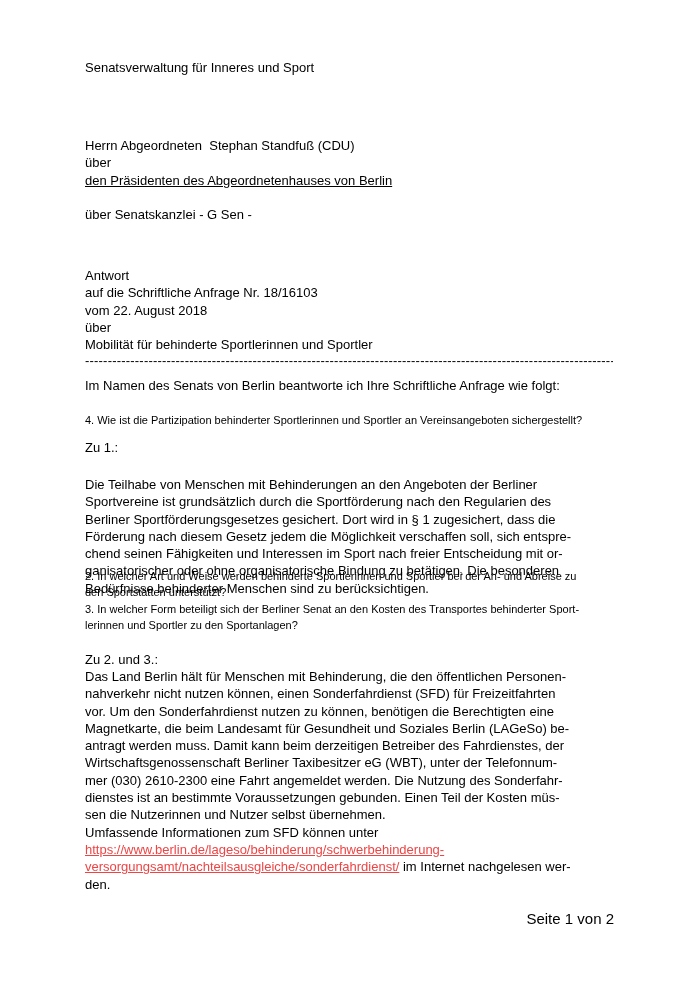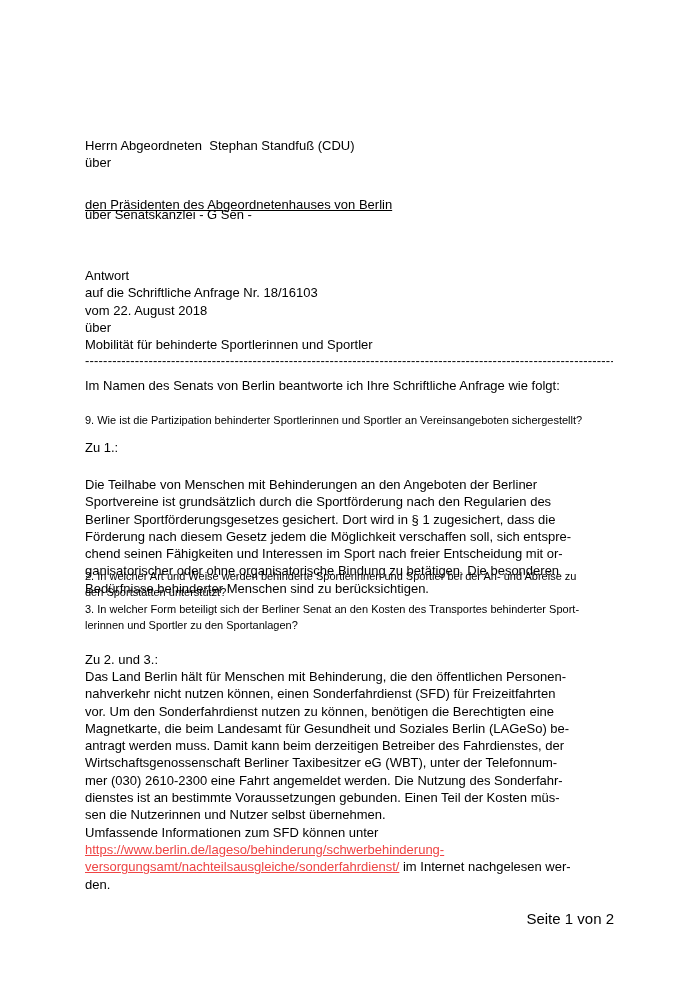--- a/index.html
+++ b/index.html
@@ -14,53 +14,54 @@
     position: absolute; top: 0; left: 0;
     width: 700px; height: 990px;
     background: #ffffff;
     overflow: hidden;
   }
   .abs { position: absolute; left: 85px; }
   .body-text { font-size: 13px; line-height: 17.3px; }
   .question-text { font-size: 11px; line-height: 16.4px; }
   .pre { white-space: pre; }
   .pre-inline { white-space: pre; text-align: center; }
-  .underline { text-decoration: underline; margin-top: 24px; }
+  .underline { text-decoration: underline; }
   .doc-link { color: #ef4444; text-decoration: underline; cursor: pointer; }
   .divider { width: 528px; overflow: hidden; white-space: pre; letter-spacing: 0.2px; }
   .footer {
     position: absolute; top: 912px; right: 86px;
     font-size: 15px; line-height: 14px;
   }
 </style>
 </head>
 <body>
 
 <div class="page">
 
+  <div class="abs body-text" style="top:59px">Senatsverwaltung für Inneres und Sport</div>
 
   <div class="abs body-text" style="top:137px">
     <div class="pre">Herrn Abgeordneten  Stephan Standfuß (CDU)</div>
     <div>über</div>
     <div class="underline">den Präsidenten des Abgeordnetenhauses von Berlin</div>
   </div>
 
   <div class="abs body-text" style="top:206px">über Senatskanzlei - G Sen -</div>
 
   <div class="abs body-text pre" style="top:267px">Antwort
 auf die Schriftliche Anfrage Nr. 18/16103
 vom 22. August 2018
 über
 Mobilität für behinderte Sportlerinnen und Sportler</div>
 
   <div class="abs body-text divider" style="top:352px">--------------------------------------------------------------------------------------------------------------------------------------------</div>
 
   <div class="abs body-text" style="top:377px">Im Namen des Senats von Berlin beantworte ich Ihre Schriftliche Anfrage wie folgt:</div>
 
-  <div class="abs question-text" style="top:412px">9. Wie ist die Partizipation behinderter Sportlerinnen und Sportler an Vereinsangeboten sichergestellt?</div>
+  <div class="abs question-text" style="top:412px">4. Wie ist die Partizipation behinderter Sportlerinnen und Sportler an Vereinsangeboten sichergestellt?</div>
 
   <div class="abs body-text" style="top:439px">Zu 1.:</div>
 
   <div class="abs body-text pre" style="top:476px">Die Teilhabe von Menschen mit Behinderungen an den Angeboten der Berliner
 Sportvereine ist grundsätzlich durch die Sportförderung nach den Regularien des
 Berliner Sportförderungsgesetzes gesichert. Dort wird in § 1 zugesichert, dass die
 Förderung nach diesem Gesetz jedem die Möglichkeit verschaffen soll, sich entspre-
 chend seinen Fähigkeiten und Interessen im Sport nach freier Entscheidung mit or-
 ganisatorischer oder ohne organisatorische Bindung zu betätigen. Die besonderen
 Bedürfnisse behinderter Menschen sind zu berücksichtigen.</div>

